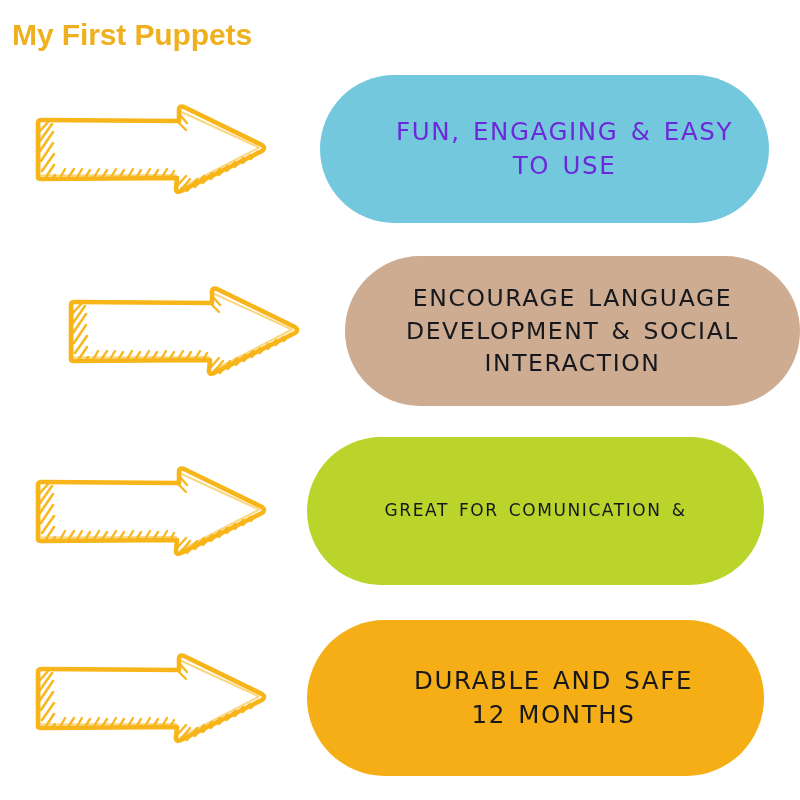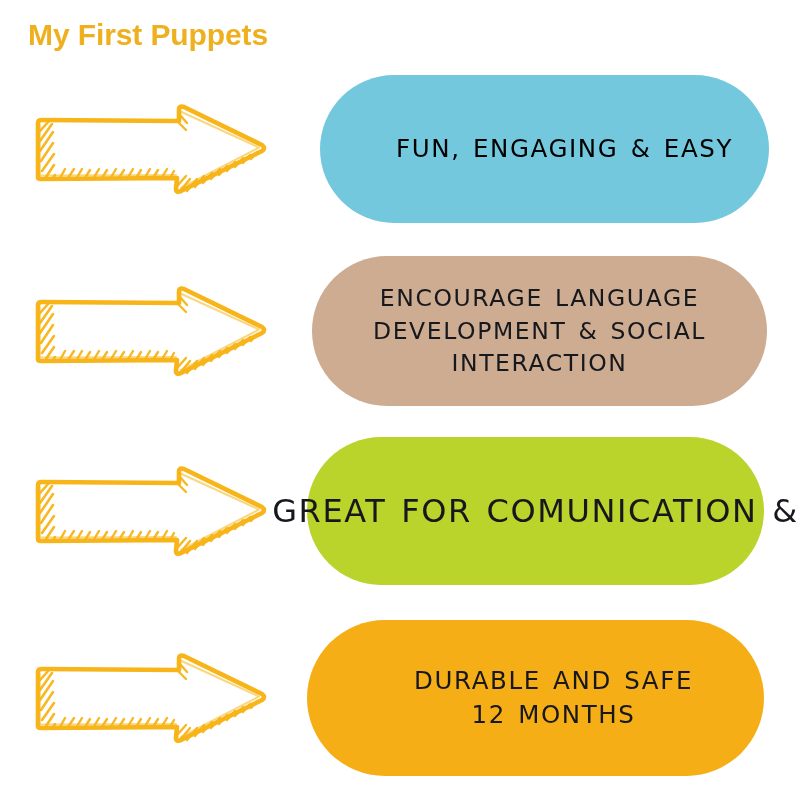--- a/index.html
+++ b/index.html
@@ -20,21 +20,21 @@
     position: relative;
     width: 800px;
     height: 800px;
     background: #ffffff;
     box-sizing: border-box;
   }
 
   
   .page-title {
     position: absolute;
-    left: 28px;
+    left: 12px;
     top: 16px;
     font-family: "Liberation Sans", sans-serif;
     font-weight: bold;
     font-size: 30px;
     line-height: 38px;
     letter-spacing: -0.1px;
     color: #EFB01F;
     white-space: nowrap;
     margin: 0;
   }
@@ -78,37 +78,37 @@
     letter-spacing: 1.6px;
     word-spacing: 3px;
     line-height: 1.38;
     display: block;
   }
 
   .pill-line { display: block; white-space: nowrap; }
 
   
   #row-1 { top: 75px; }
-  #row-2 { top: 256px; }
+  #row-2 { top: 256px; justify-content: flex-end; }
   #row-3 { top: 437px; }
   #row-4 { top: 620px; }
 
   #row-1 .arrow-cell { width: 296px; padding-left: 24px; }
   #row-2 .arrow-cell { width: 288px; padding-left: 24px; }
   #row-3 .arrow-cell { width: 283px; padding-left: 24px; }
   #row-4 .arrow-cell { width: 283px; padding-left: 24px; }
 
   #pill-1 { width: 449px; height: 148px; background: #74C8DE; }
   #pill-2 { width: 455px; height: 150px; background: #CDAC92; }
   #pill-3 { width: 457px; height: 148px; background: #BAD42B; }
   #pill-4 { width: 457px; height: 156px; background: #F5AE16; }
 
   #pill-1 .pill-text { font-size: 24.5px; }
   #pill-2 .pill-text { font-size: 23.5px; }
-  #pill-3 .pill-text { font-size: 32px; }
+  #pill-3 .pill-text { font-size: 17px; }
   #pill-4 .pill-text { font-size: 24.5px; margin-left: 36px; }
 </style>
 </head>
 <body>
 
 <div id="infographic" style="background: rgb(255, 255, 255);">
 
   <h1 class="page-title" style="color: rgb(239, 176, 31);">My First Puppets</h1>
 
   <div class="benefit-row" id="row-1">
@@ -158,22 +158,23 @@
             <path d="M211,68 L219,59"></path>
             <path d="M219,64 L226,56"></path>
             <path d="M227,60 L233,53"></path>
             <path d="M156,16 L163,24"></path>
             <path d="M155,24 L162,31"></path>
           </g>
         </g>
       </svg>
     </div>
     <div class="pill" id="pill-1" style="background: rgb(116, 200, 222);">
-      <span class="pill-text" style="color: #000000; margin-left: 40px;">
+      <span class="pill-text" style="color: #6d28d9; margin-left: 40px;">
         <span class="pill-line">FUN, ENGAGING &amp; EASY</span>
+        <span class="pill-line">TO USE</span>
       </span>
     </div>
   </div>
 
   <div class="benefit-row" id="row-2">
     <div class="arrow-cell">
       <svg width="248" height="100" viewBox="0 0 248 100" aria-hidden="true">
         <g fill="none" stroke="#F7B519" stroke-linecap="round" stroke-linejoin="round">
           <path d="M14,24 L14,78 Q14,80 17,80 L153,79 L152,90 Q152,94 157,92 L238,52 Q242,49 238,46 L160,8 Q155,6 155,11 L155,22 L18,21 Q14,21 14,24 Z" stroke-width="4.6"></path>
           <path d="M15.5,26 L15.5,76.5 L152,76 M156.5,12.5 L235,48.5 L157,89" stroke-width="2" opacity="0.55"></path>

